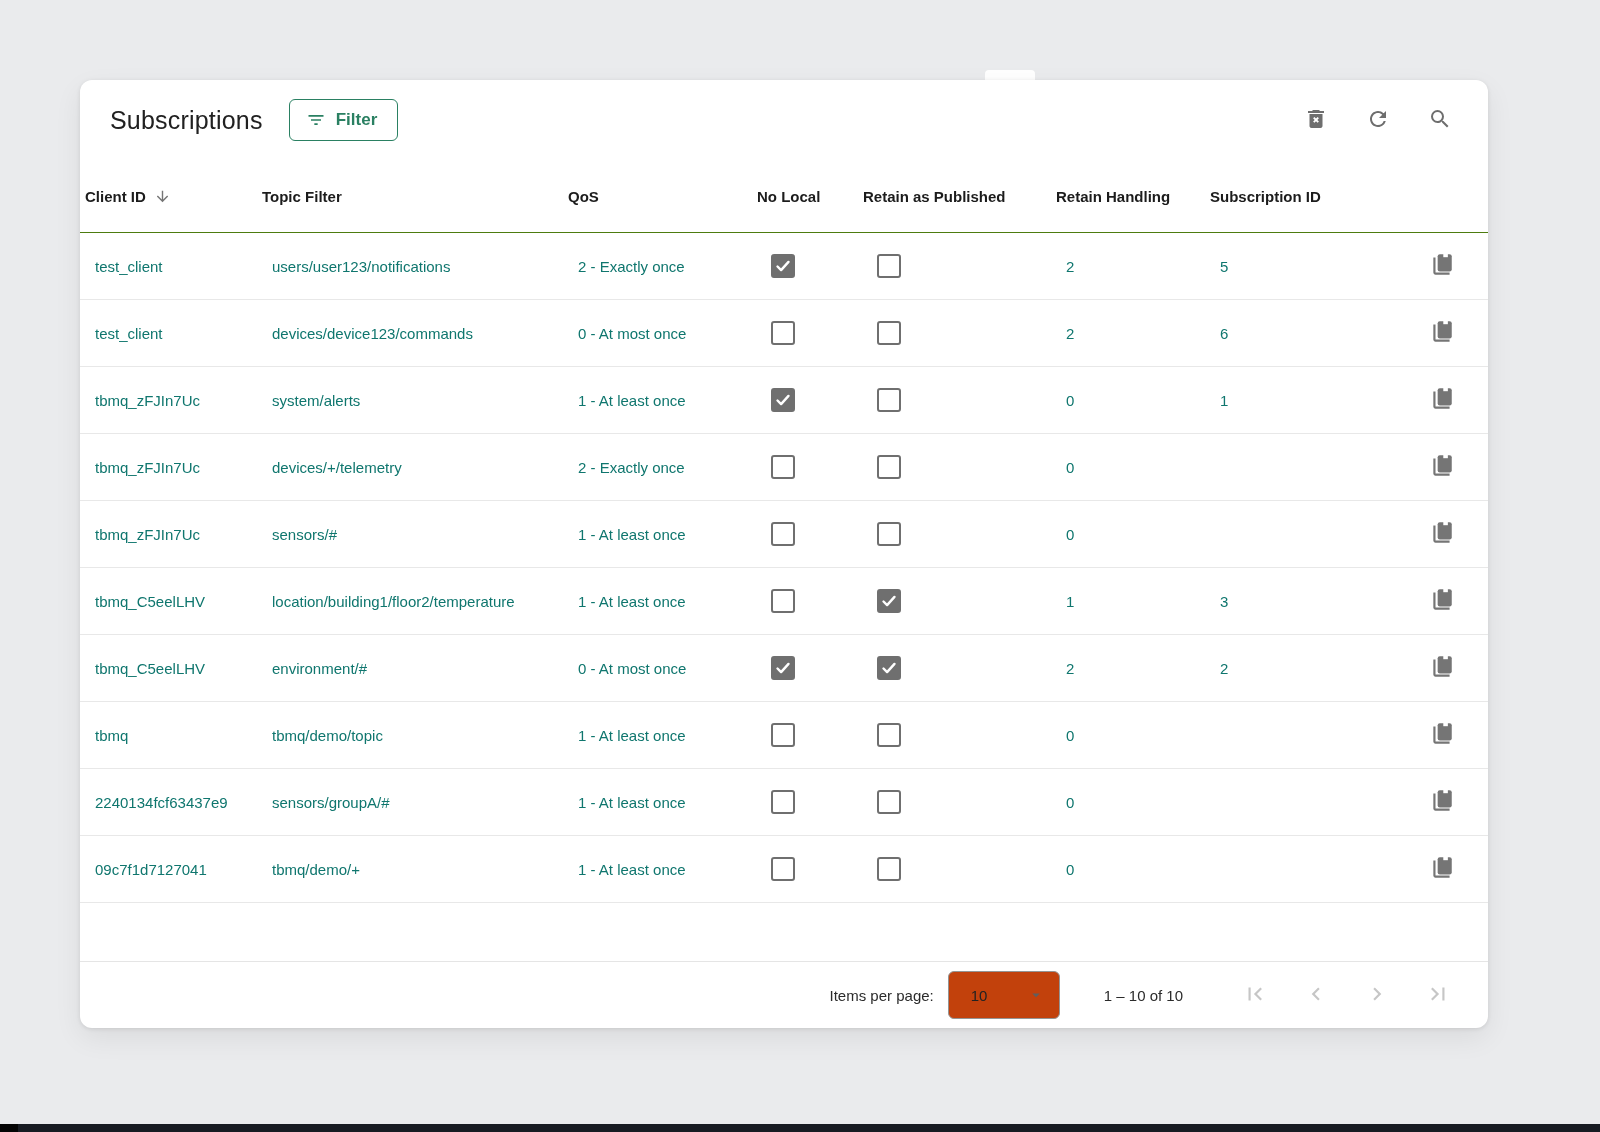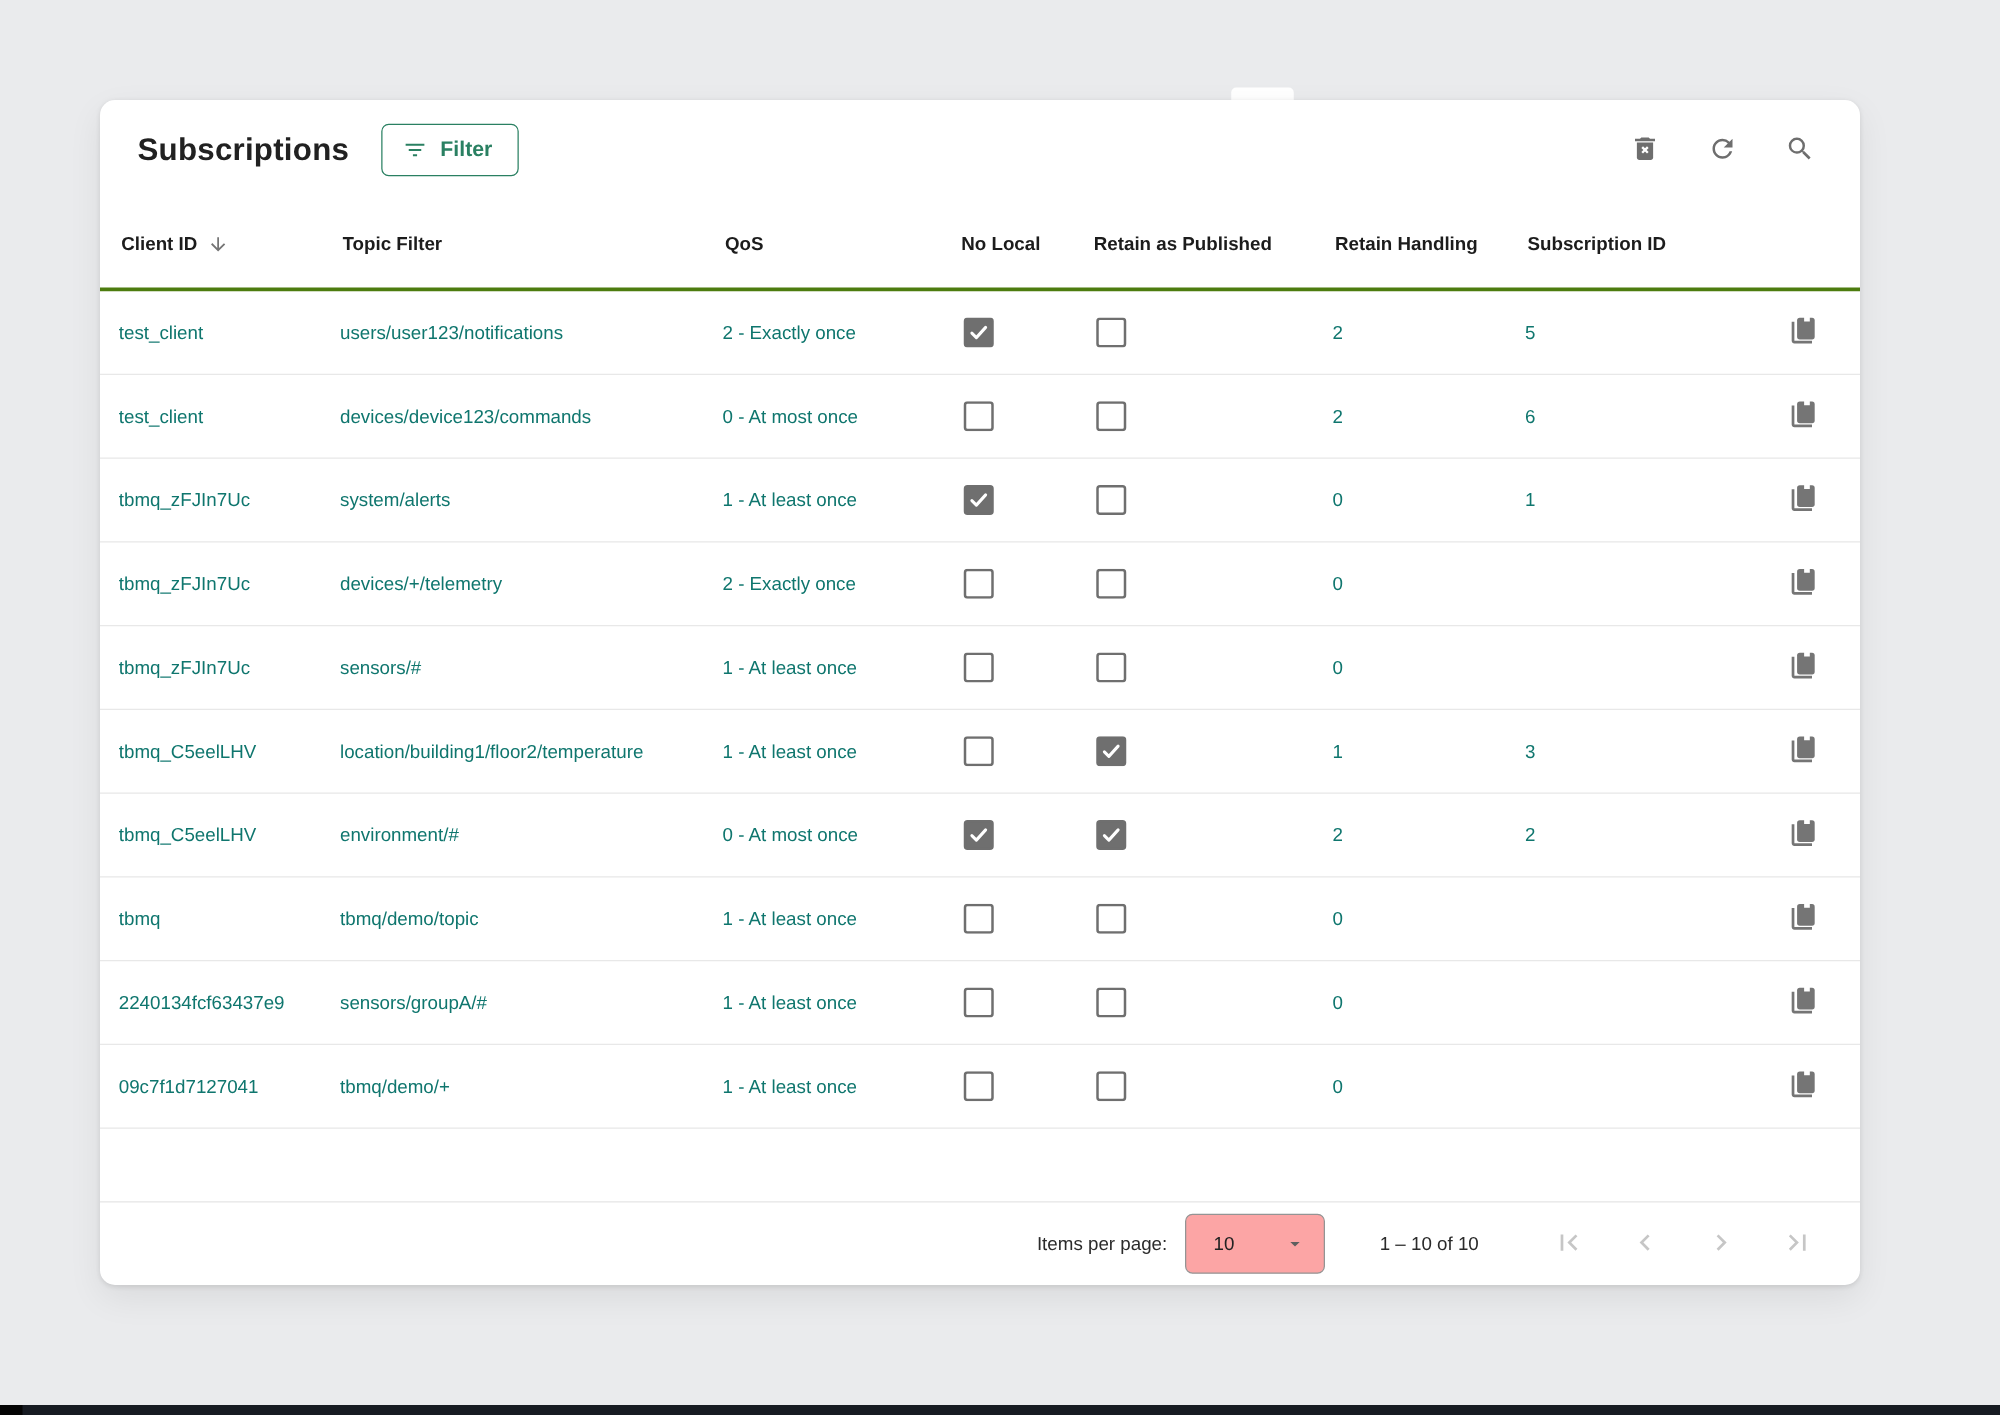--- a/index.html
+++ b/index.html
@@ -22,41 +22,41 @@
     background:#ffffff; border-radius:12px;
     box-shadow:0 1px 4px rgba(0,0,0,.10), 0 10px 28px rgba(0,0,0,.07);
     display:flex; flex-direction:column; overflow:hidden;
   }
 
   
   .card-header{
     height:80px; display:flex; align-items:center;
     padding:0 28px 0 30px; flex:none;
   }
-  .page-title{ font-size:25px; font-weight:700; color:#212121; letter-spacing:.2px; }
+  .page-title{ font-size:25px; font-weight:400; color:#212121; letter-spacing:.2px; }
   .filter-btn{
     margin-left:26px; height:42px; padding:0 20px 0 16px;
     display:flex; align-items:center; gap:10px;
     background:#fff; border:1px solid #2a8062; border-radius:6px;
     color:#2a8062; font-size:17px; font-weight:600; cursor:pointer;
     font-family:inherit;
   }
   .filter-btn svg{ display:block; }
   .spacer{ flex:1; }
   .icon-btn{
     width:40px; height:40px; border:none; background:transparent; cursor:pointer;
     display:flex; align-items:center; justify-content:center; border-radius:50%;
     color:#6e6e6e; padding:0;
   }
   .card-header .icon-btn{ margin-left:22px; }
 
   
   .thead{
-    height:73px; display:flex; align-items:center; padding:0 0 0 17px;
-    border-bottom:3px solid #4d7c0f; flex:none;
+    height:73px; display:flex; align-items:center; padding:0 0 0 5px;
+    border-bottom:1px solid #4d7c0f; flex:none;
     font-size:15px; font-weight:700; color:#1c1c1c;
   }
   .trow{
     height:67px; display:flex; align-items:center; padding:0 0 0 15px;
     border-bottom:1px solid #e8e8e8;
     font-size:15px; color:#0f766e;
   }
   .cell{ display:flex; align-items:center; overflow:hidden; white-space:nowrap; }
   .col-client{ width:177px; }
   .col-topic { width:306px;text-align:center; }
@@ -84,21 +84,21 @@
   
   .card-footer{
     height:67px; flex:none; border-top:1px solid #e5e5e5;
     display:flex; align-items:center; justify-content:flex-end;
     padding-right:30px; font-size:15px; color:#222;
   }
   .ipp-label{ margin-right:14px; color:#2b2b2b;padding-left:20px; }
   .pagesize-select{
     width:112px; height:48px; border:1px solid #949494; border-radius:6px;
     display:flex; align-items:center; padding:0 14px 0 22px; cursor:pointer;
-    background:#fca5a5; justify-content:space-between;
+    background:#c2410c; justify-content:space-between;
   }
   .pagesize-select .caret{ display:flex; color:#5f5f5f; }
   .range-label{ margin-left:44px; margin-right:52px; color:#2b2b2b; }
   .page-btns{ display:flex; align-items:center; gap:21px; }
   .page-btn{ color:#c6c6c6; }
 
   
   .bottom-bar{
     position:absolute; left:0; bottom:0; width:100%; height:8px; background:#171b22;
   }

